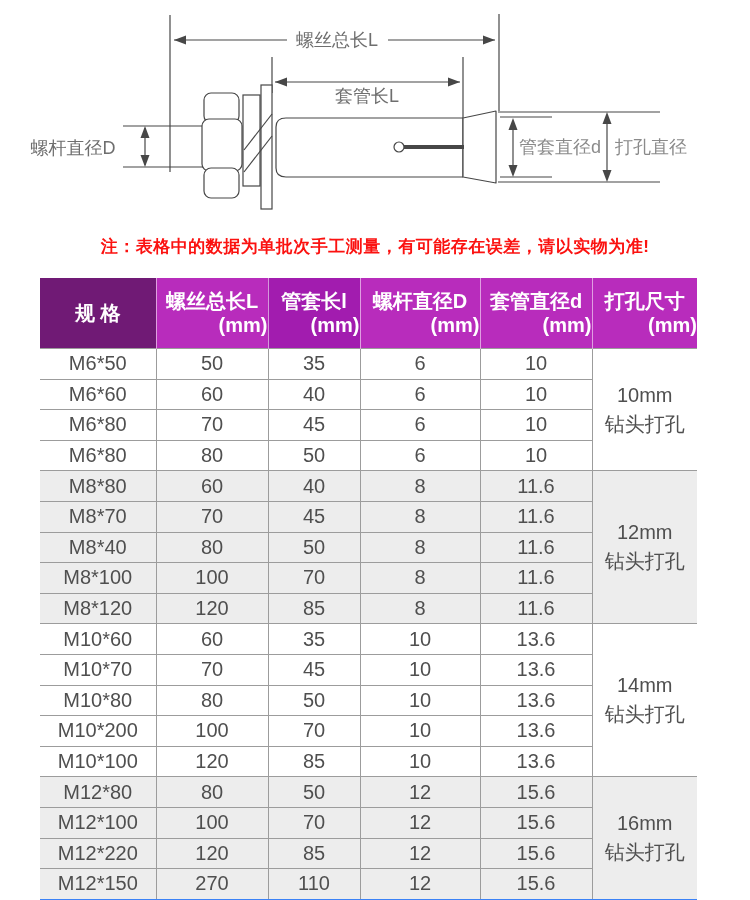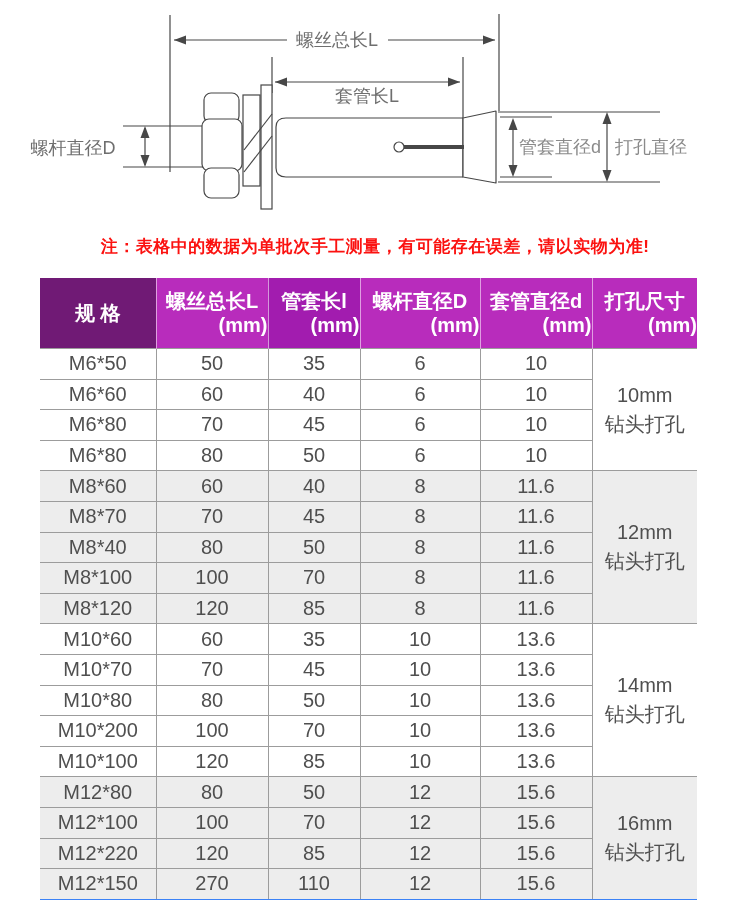--- a/index.html
+++ b/index.html
@@ -159,21 +159,21 @@
         <td>10</td>
       </tr>
       <tr>
         <td>M6*80</td>
         <td>80</td>
         <td>50</td>
         <td>6</td>
         <td>10</td>
       </tr>
       <tr class="alt">
-        <td>M8*60</td>
+        <td>M8*80</td>
         <td>60</td>
         <td>40</td>
         <td>8</td>
         <td>11.6</td>
         <td rowspan="5" class="drill">
           <div>12mm</div>
           <div>钻头打孔</div>
         </td>
       </tr>
       <tr class="alt">

